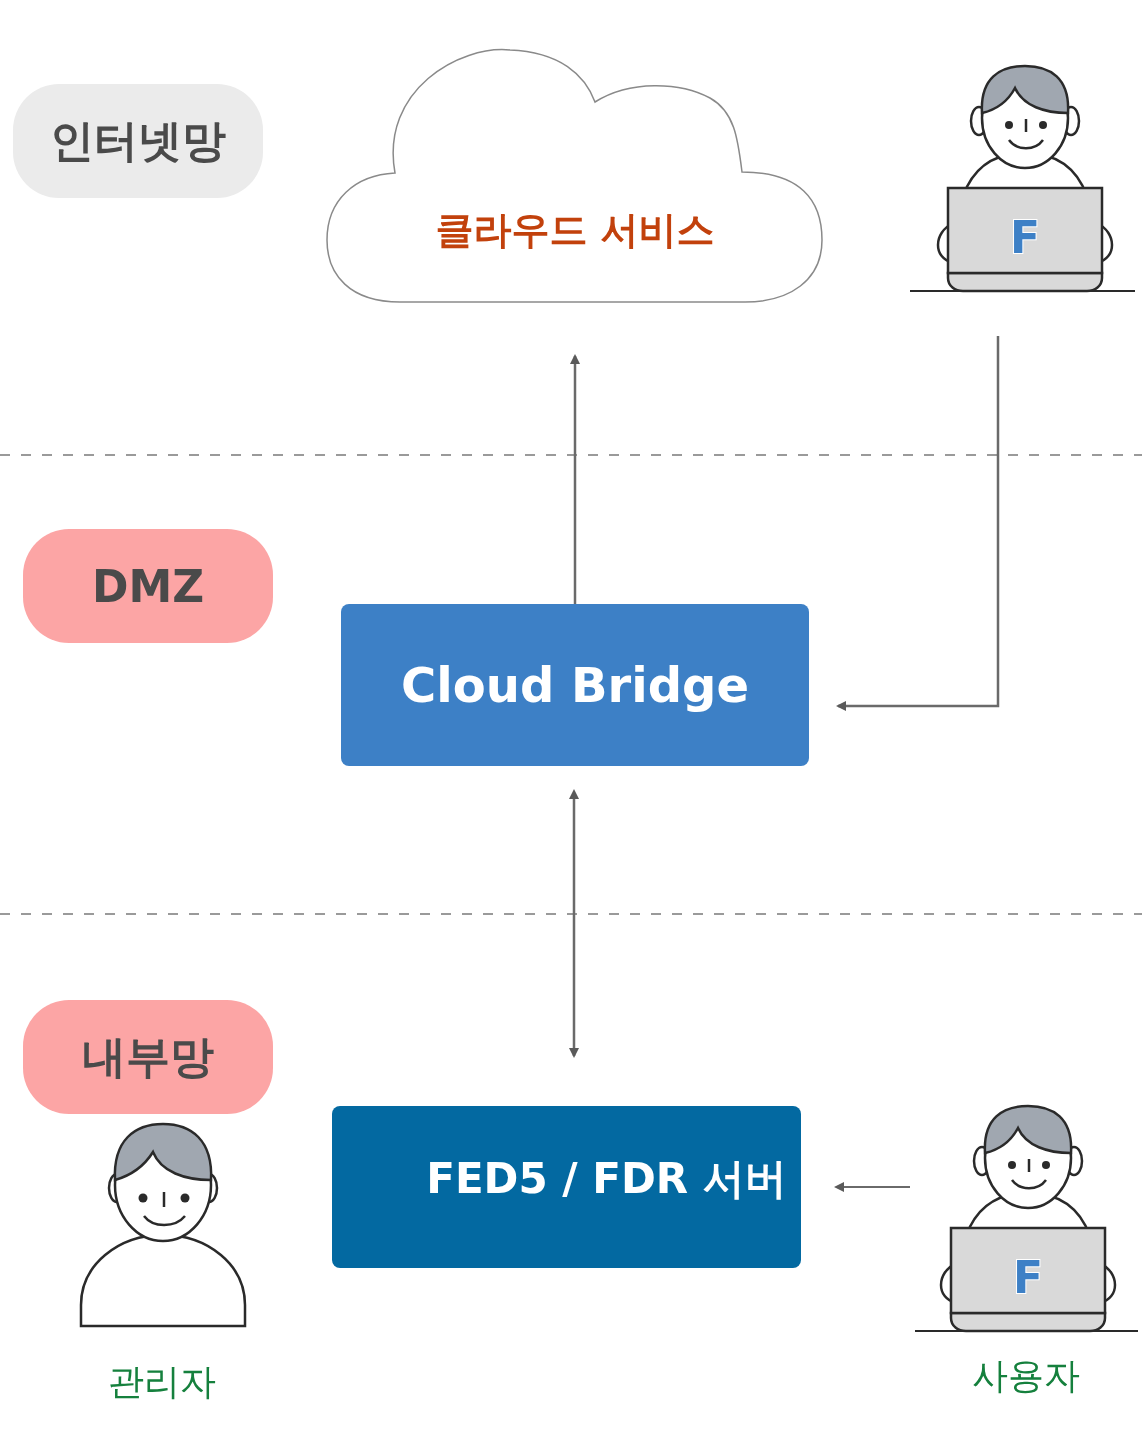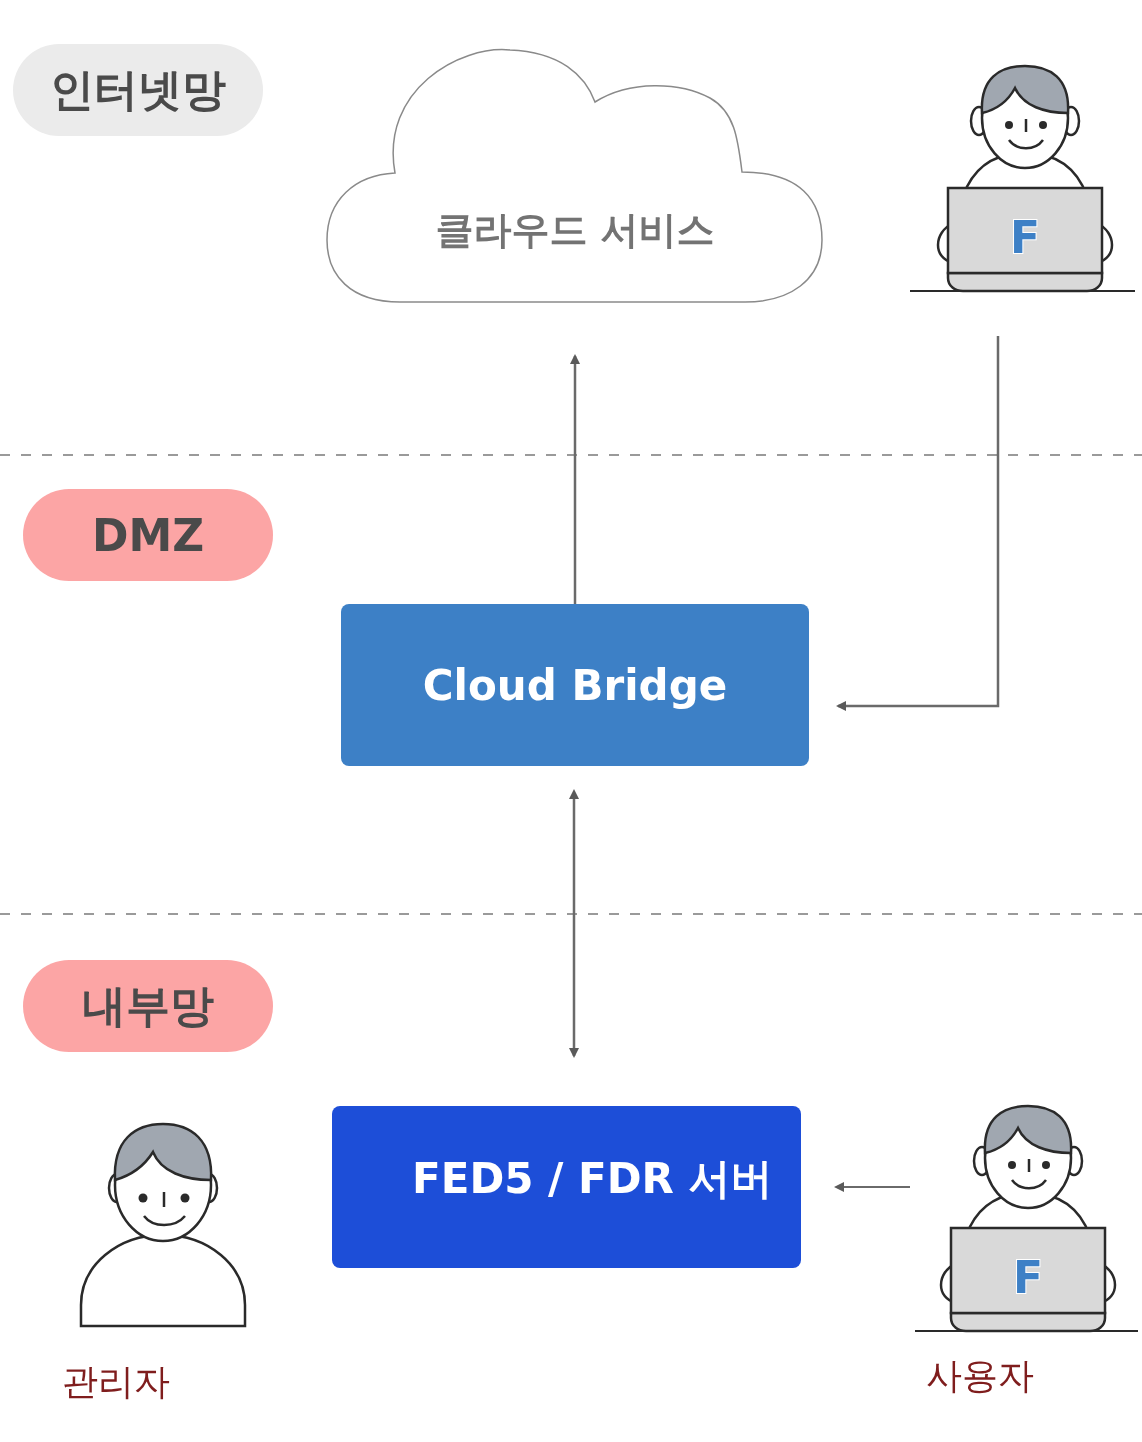--- a/index.html
+++ b/index.html
@@ -1,36 +1,36 @@
 <!DOCTYPE html>
 <html><head>
 <meta charset="utf-8">
 <style>
   html, body { margin: 0; padding: 0; background: #ffffff; }
   body { width: 1142px; height: 1442px; position: relative; overflow: hidden;
          font-family: "DejaVu Sans", "Liberation Sans", sans-serif; }
   .zone-pill {
-    position: absolute; height: 92px; border-radius: 46px;
+    position: absolute; height: 114px; border-radius: 46px;
     display: flex; align-items: center; justify-content: center;
-    font-weight: bold; font-size: 44px; color: #4a4a4a;
+    font-weight: bold; font-size: 44px; color: #4a4a4a; margin-top: 40px;
   }
   #pill-internet { left: 13px; top: 44px; width: 250px; background: #ebebeb; }
   #pill-dmz { left: 23px; top: 489px; width: 250px; background: #fca5a5; }
   #pill-internal { left: 23px; top: 960px; width: 250px; background: #fca5a5; }
   .node {
     position: absolute; border-radius: 8px; color: #ffffff; font-weight: bold;
     display: flex; align-items: center; justify-content: center;
   }
   #node-cloud-bridge { left: 341px; top: 604px; width: 468px; height: 162px;
-    background: #3d80c6; font-size: 42px; }
+    background: #3d80c6; font-size: 48px; }
   #node-server { left: 332px; top: 1106px; width: 469px; height: 162px;
     background: #003f8c; font-size: 42px; justify-content: flex-start; padding-left: 80px; box-sizing: border-box; padding-bottom: 16px; }
   #cloud-label { position: absolute; left: 330px; top: 205px; width: 490px; text-align: center;
-    font-size: 38px; font-weight: bold; color: #737373; }
-  .person-label { position: absolute; font-size: 36px; color: #7f1d1d; text-align: left; width: 200px; }
+    font-size: 38px; font-weight: bold; color: #c2410c; }
+  .person-label { position: absolute; font-size: 36px; color: #15803d; text-align: center; width: 200px; }
   #label-admin { left: 62px; top: 1358px; }
   #label-user { left: 926px; top: 1352px; }
   svg.overlay { position: absolute; left: 0; top: 0; }
 </style>
 </head>
 <body>
 
 <svg class="overlay" width="1142" height="1442" viewBox="0 0 1142 1442">
   <defs>
     <marker id="arrowhead" markerWidth="10" markerHeight="10" refX="8" refY="5" orient="auto" markerUnits="userSpaceOnUse">
@@ -105,18 +105,18 @@
 
 <div id="pill-internet" class="zone-pill">인터넷망</div>
 <div id="pill-dmz" class="zone-pill">DMZ</div>
 <div id="pill-internal" class="zone-pill">내부망</div>
 
 <div id="cloud-label">클라우드 서비스</div>
 
 <div id="node-cloud-bridge" class="node" style="background: rgb(61, 128, 198);">
   <span>Cloud Bridge</span>
 </div>
-<div id="node-server" class="node" style="background: #1d4ed8;">
+<div id="node-server" class="node" style="background: #0369a1; justify-content: center;">
   <span>FED5 / FDR 서버</span>
 </div>
 
 <div id="label-admin" class="person-label">관리자</div>
 <div id="label-user" class="person-label">사용자</div>
 
 </body></html>

